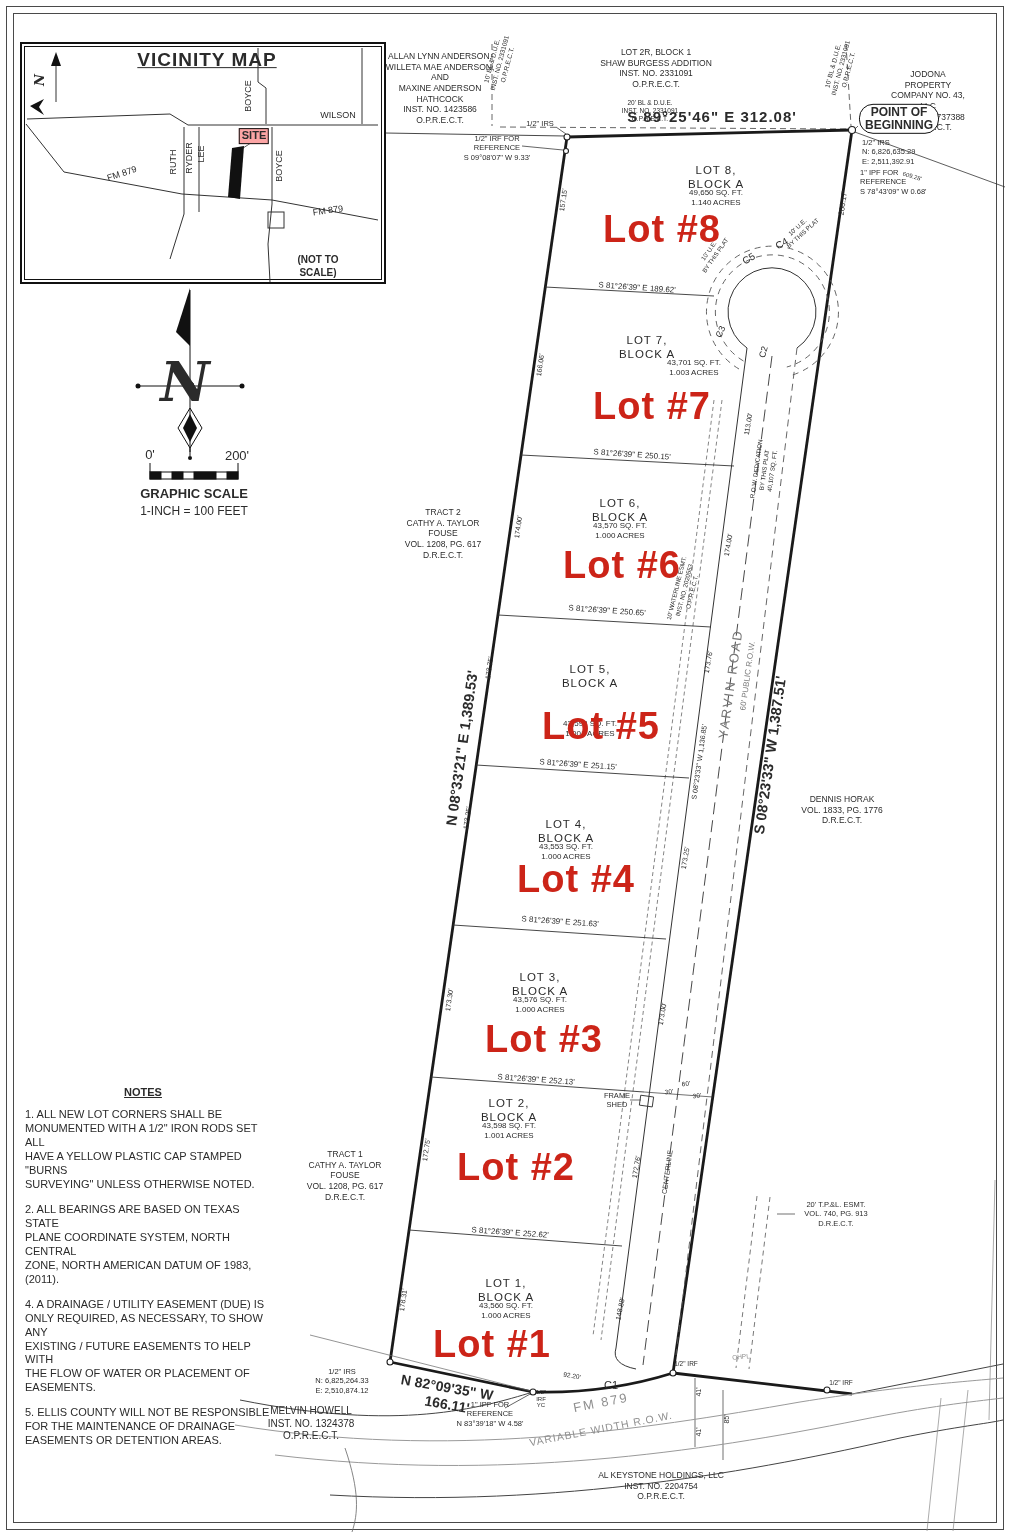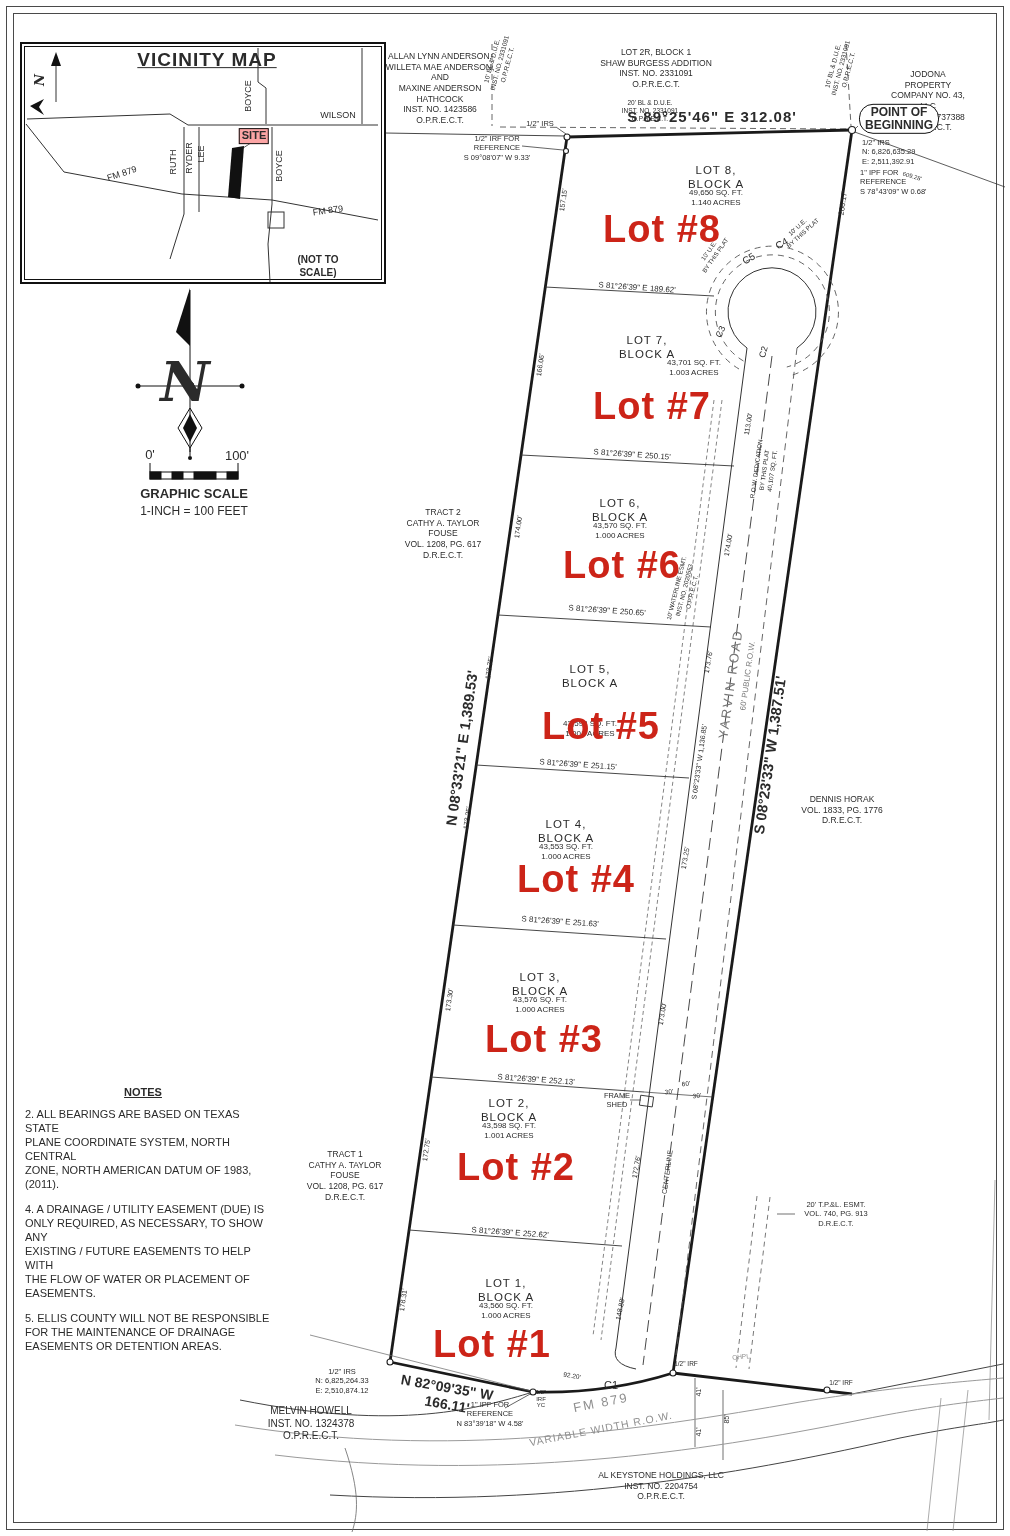--- a/index.html
+++ b/index.html
@@ -162,21 +162,21 @@
     <div class="t" style="left:168px;top:114px;font-size:9px;transform:translate(-50%,-50%) rotate(-90deg);">RYDER</div>
     <div class="t" style="left:180px;top:110px;font-size:9px;transform:translate(-50%,-50%) rotate(-90deg);">LEE</div>
     <div class="t" style="left:100px;top:130px;font-size:9px;transform:translate(-50%,-50%) rotate(-18deg);">FM 879</div>
     <div class="t" style="left:306px;top:167px;font-size:9px;transform:translate(-50%,-50%) rotate(-8deg);">FM 879</div>
     <div class="t b" style="left:232px;top:92px;font-size:11px;border:1.5px solid #111;padding:0 2px;background:#fca5a5;">SITE</div>
     <div class="t b" style="left:296px;top:222px;font-size:10px;">(NOT TO SCALE)</div>
   </div>
 
   <div class="t scaleN" style="left:185px;top:383px;font-size:54px;">N</div>
   <div class="t" style="left:150px;top:455px;font-size:13px;">0'</div>
-  <div class="t" style="left:237px;top:456px;font-size:13px;">100'</div>
+  <div class="t" style="left:237px;top:456px;font-size:13px;">200'</div>
   <div class="t b" style="left:194px;top:494px;font-size:13px;">GRAPHIC SCALE</div>
   <div class="t" style="left:194px;top:511px;font-size:12px;">1-INCH = 100 FEET</div>
 
   <div class="t" style="left:440px;top:88px;font-size:8.5px;">ALLAN LYNN ANDERSON,
 WILLETA MAE ANDERSON,
 AND
 MAXINE ANDERSON
 HATHCOCK
 INST. NO. 1423586
 O.P.R.E.C.T.</div>
@@ -345,20 +345,24 @@
 SHED</div>
   <div class="t gray" style="left:741px;top:1357px;font-size:6.5px;transform:translate(-50%,-50%) rotate(-6deg);">OHPL</div>
   <div class="t gray" style="left:601px;top:1403px;font-size:13px;letter-spacing:2px;transform:translate(-50%,-50%) rotate(-11deg);">FM 879</div>
   <div class="t gray" style="left:601px;top:1429px;font-size:10.5px;letter-spacing:1px;transform:translate(-50%,-50%) rotate(-11deg);">VARIABLE WIDTH R.O.W.</div>
   <div class="t" style="left:699px;top:1392px;font-size:7px;transform:translate(-50%,-50%) rotate(-90deg);">41'</div>
   <div class="t" style="left:699px;top:1432px;font-size:7px;transform:translate(-50%,-50%) rotate(-90deg);">41'</div>
   <div class="t" style="left:727px;top:1419px;font-size:7px;transform:translate(-50%,-50%) rotate(-90deg);">85'</div>
 
   <div class="notes">
     <div class="ntitle">NOTES</div>
+    <div class="para">1. ALL NEW LOT CORNERS SHALL BE
+MONUMENTED WITH A 1/2" IRON RODS SET ALL
+HAVE A YELLOW PLASTIC CAP STAMPED "BURNS
+SURVEYING" UNLESS OTHERWISE NOTED.</div>
     <div class="para">2. ALL BEARINGS ARE BASED ON TEXAS STATE
 PLANE COORDINATE SYSTEM, NORTH CENTRAL
 ZONE, NORTH AMERICAN DATUM OF 1983, (2011).</div>
     <div class="para">4. A DRAINAGE / UTILITY EASEMENT (DUE) IS
 ONLY REQUIRED, AS NECESSARY, TO SHOW ANY
 EXISTING / FUTURE EASEMENTS TO HELP WITH
 THE FLOW OF WATER OR PLACEMENT OF
 EASEMENTS.</div>
     <div class="para">5. ELLIS COUNTY WILL NOT BE RESPONSIBLE
 FOR THE MAINTENANCE OF DRAINAGE

